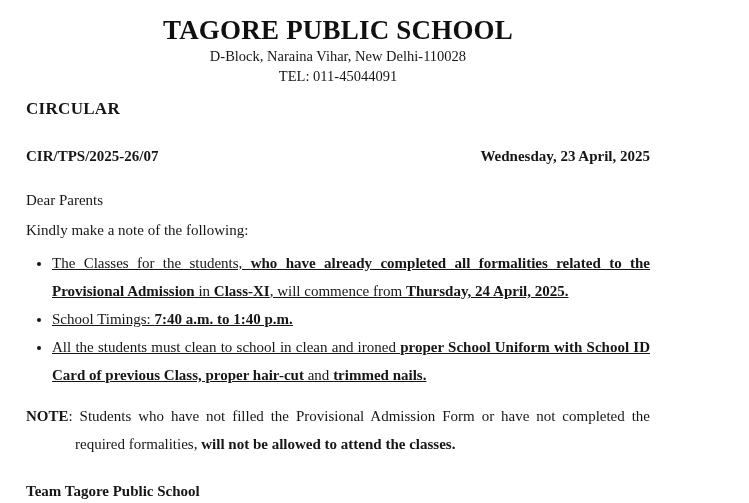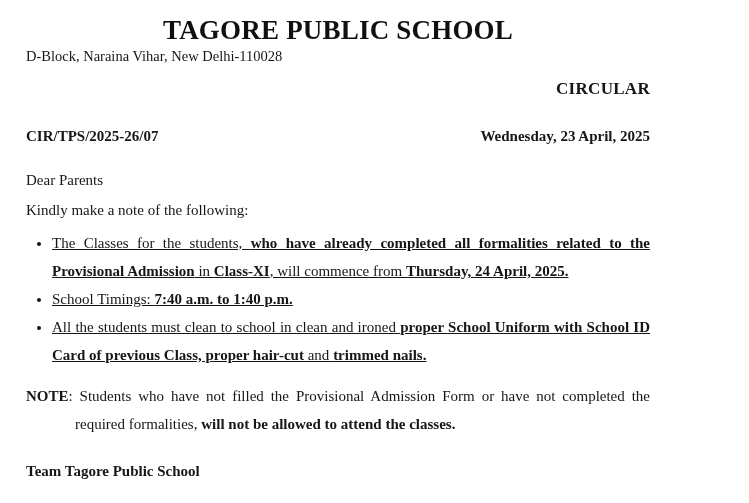--- a/index.html
+++ b/index.html
@@ -22,32 +22,32 @@
   .school-name {
     margin: 14px 0 0 0;
     text-align: center;
     font-size: 27px;
     line-height: 32px;
     font-weight: 700;
     letter-spacing: 0.2px;
     color: #101010;
   }
   .school-address {
-    text-align: left;
+    text-align: center;
     font-size: 14.5px;
     line-height: 20px;
   }
   .school-phone {
     text-align: center;
     font-size: 14.5px;
     line-height: 20px;
   }
   .doc-type {
     margin-top: 12px;
-    text-align: right;
+    text-align: left;
     font-size: 17px;
     line-height: 22px;
     font-weight: 700;
     letter-spacing: 0.3px;
   }
   
   .ref-row {
     display: flex;
     justify-content: space-between;
     align-items: baseline;
@@ -95,20 +95,21 @@
     font-weight: 700;
   }
 </style>
 </head>
 <body>
 
 <div class="page">
 
   <h1 class="school-name">TAGORE PUBLIC SCHOOL</h1>
   <div class="school-address">D-Block, Naraina Vihar, New Delhi-110028</div>
+  <div class="school-phone">TEL: 011-45044091</div>
   <div class="doc-type">CIRCULAR</div>
 
   <div class="ref-row">
     <span>CIR/TPS/2025-26/07</span>
     <span>Wednesday, 23 April, 2025</span>
   </div>
 
   <p class="para salutation">Dear Parents</p>
   <p class="para intro">Kindly make a note of the following:</p>
 

